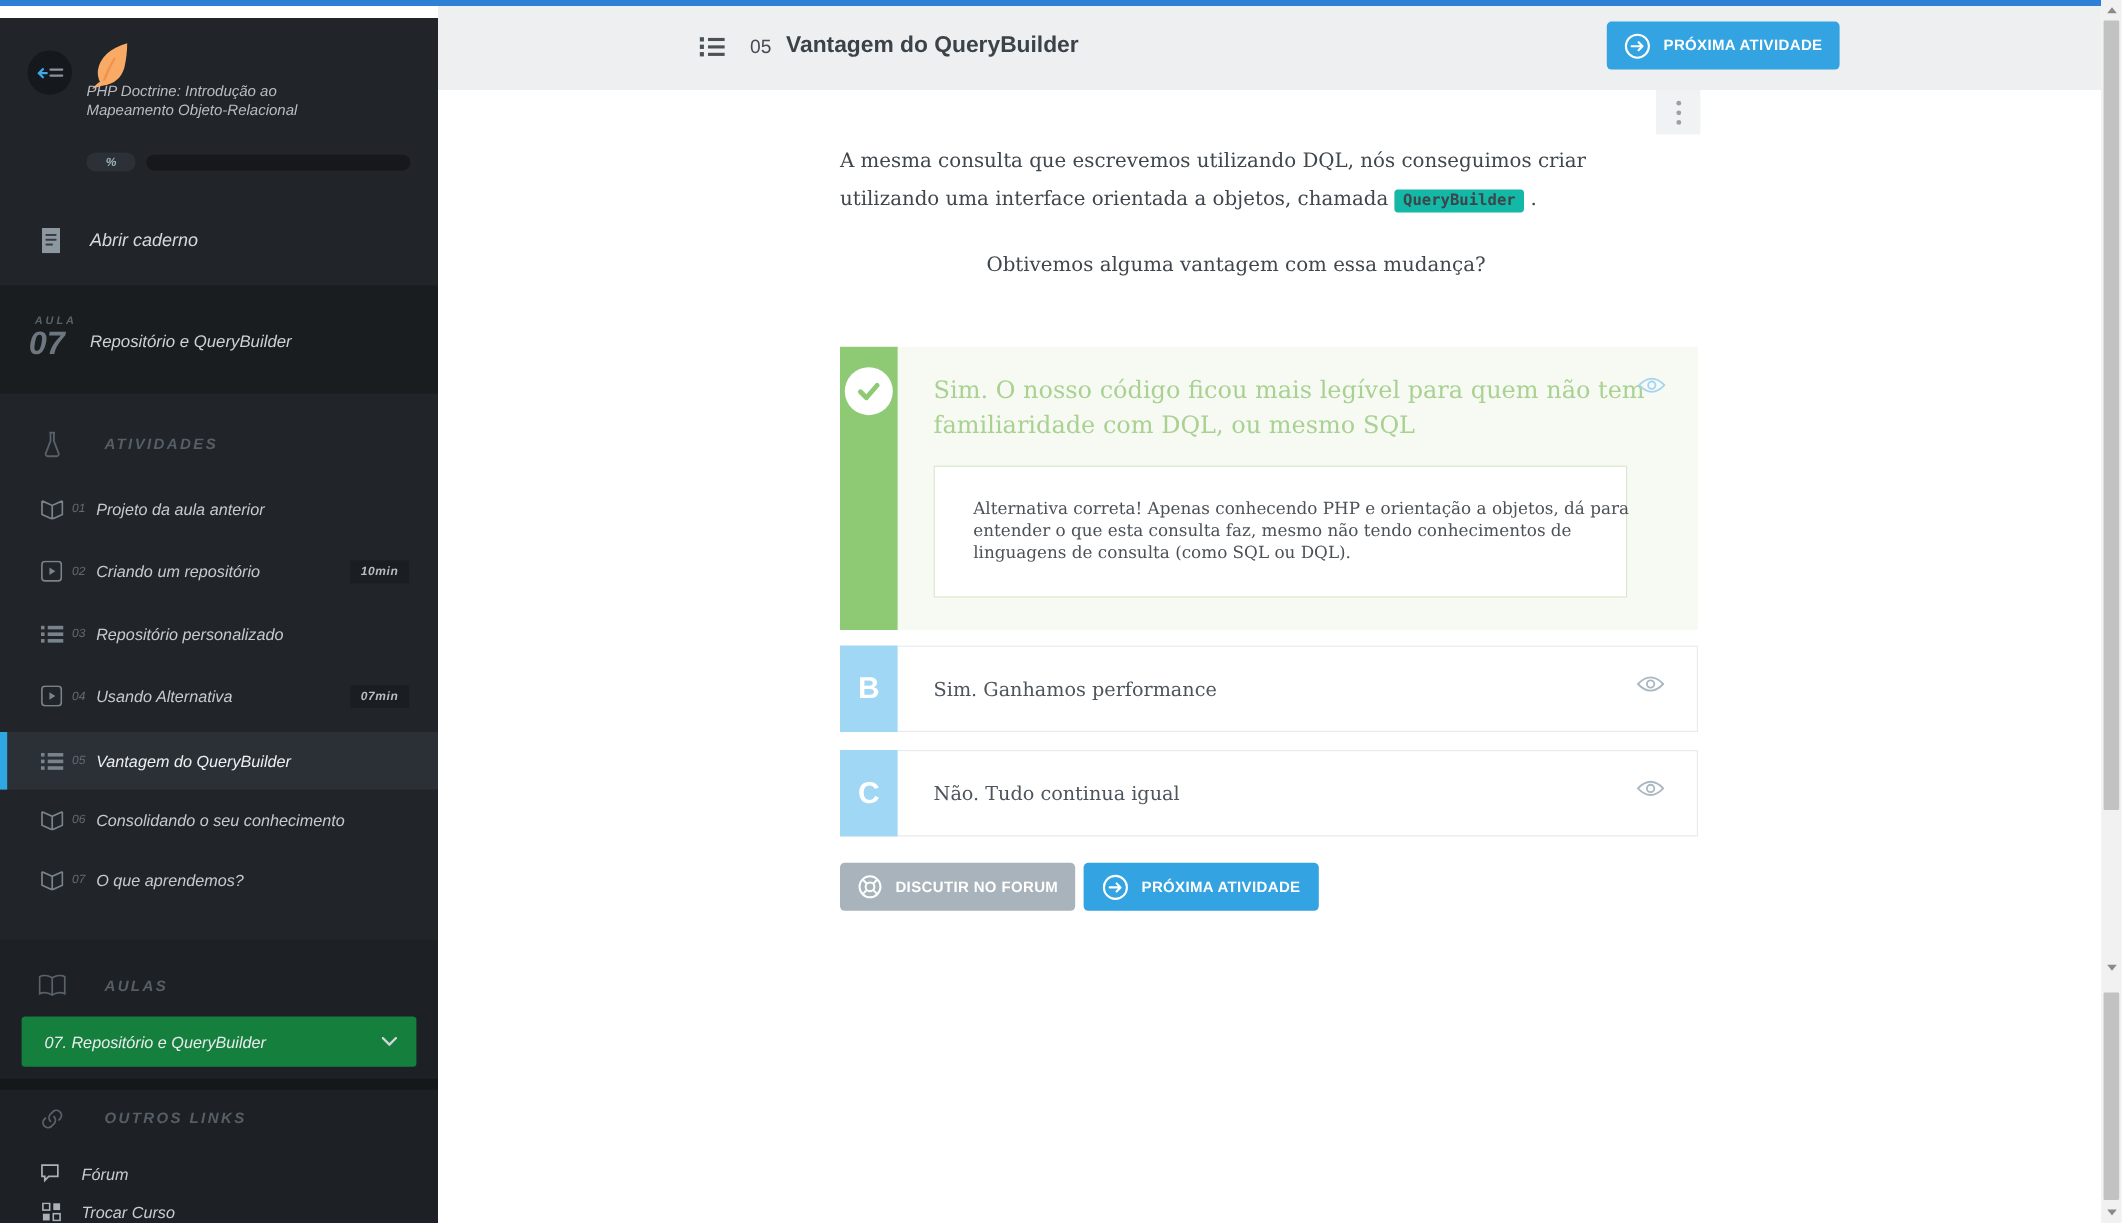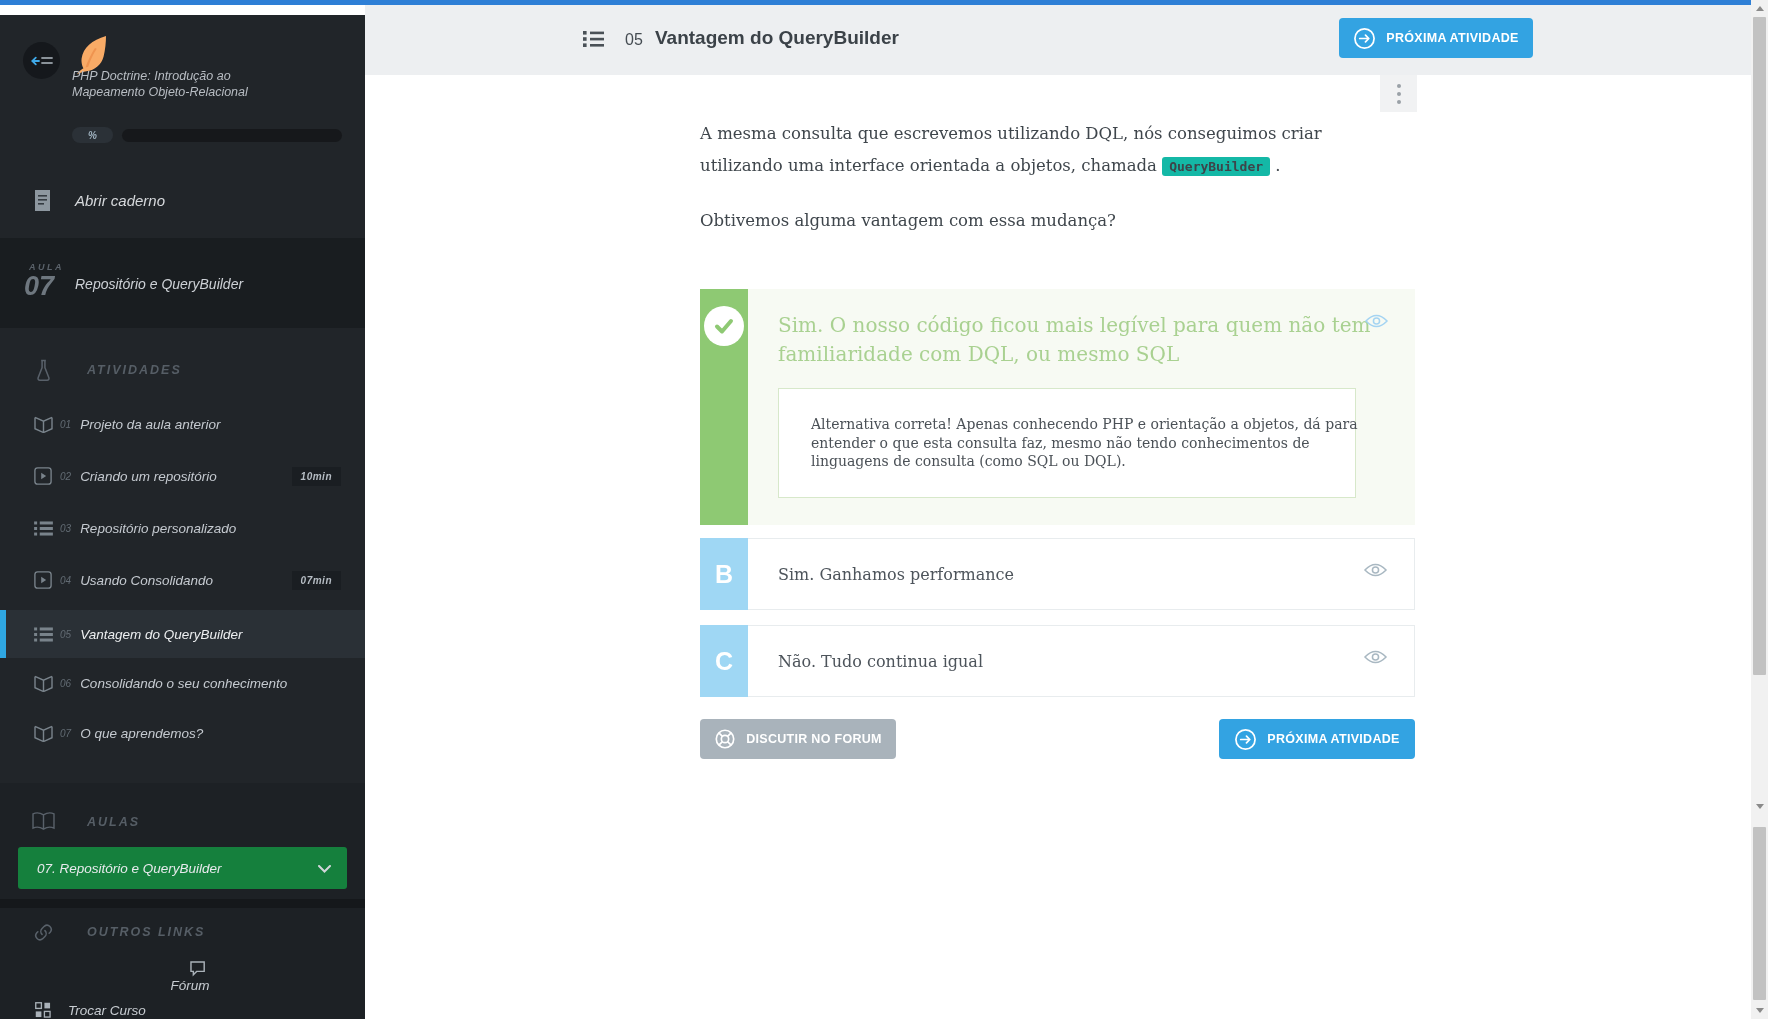--- a/index.html
+++ b/index.html
@@ -67,21 +67,21 @@
   .btn-next-top { position:absolute; left:974px; top:13px; width:194px; height:40px; background:#33a3e2;
                   border:none; border-radius:4px; color:#fff; font-size:12.5px; font-weight:bold;
                   display:flex; align-items:center; justify-content:center; gap:10px; cursor:pointer;
                   font-family:"Liberation Sans",sans-serif; letter-spacing:0.3px; }
   .kebab-box { position:absolute; left:1015px; top:70px; width:37px; height:37px; background:#f1f2f3;
                display:flex; flex-direction:column; align-items:center; justify-content:center; gap:4px; cursor:pointer; }
   .kebab-box i { width:4px; height:4px; border-radius:50%; background:#9aa1a7; }
 
   .serif { font-family:"DejaVu Serif","Liberation Serif",serif; }
   .q-p1 { position:absolute; left:335px; top:113px; width:660px; font-size:16.5px; line-height:32px; color:#3f464c; }
-  .q-p2 { position:absolute; left:335px; top:206px; width:660px; font-size:16.5px; color:#3f464c; }
+  .q-p2 { position:absolute; left:335px; top:206px; width:660px; font-size:16.5px; color:#3f464c;text-align:center; }
   .code-chip { font-family:"DejaVu Sans Mono","Liberation Mono",monospace; font-size:13px; font-weight:bold;
                background:#14b8a6; color:#3d444a; padding:2px 7px; border-radius:3px; }
 
   
   .opt { position:absolute; left:335px; width:715px; }
   .opt-a { top:284px; height:236px; background:#f7faf3; }
   .opt-bar-green { position:absolute; left:0; top:0; width:48px; height:236px; background:#8ec973; }
   .check-circle { position:absolute; left:4px; top:17px; width:40px; height:40px; border-radius:50%;
                   background:#fff; display:flex; align-items:center; justify-content:center; }
   .opt-a-text { position:absolute; left:78px; top:22px; width:630px; font-size:20px; line-height:29px; color:#a9d191; }
@@ -96,21 +96,21 @@
   .opt-b { top:533px; }
   .opt-c { top:620px; }
   .letter-bar { position:absolute; left:-1px; top:-1px; width:48px; height:72px; background:#9fd7f4;
                 display:flex; align-items:center; justify-content:center;
                 color:#fff; font-size:25px; font-weight:bold; }
   .opt-answer { position:absolute; left:77px; top:0; height:70px; display:flex; align-items:center;
                 font-size:16px; color:#4d545b; }
   .opt-card .eye { top:23px; }
 
   
-  .footer-btns { position:absolute; left:335px; top:714px; width:715px; display:flex; justify-content:space-between; gap:7px; }
+  .footer-btns { position:absolute; left:335px; top:714px; width:715px; display:flex; justify-content:flex-start; gap:7px; }
   .btn-discuss { width:196px; height:40px; background:#a9b3bb; border:none; border-radius:4px; color:#fff;
                  font-size:12.5px; font-weight:bold; display:flex; align-items:center; justify-content:center;
                  gap:10px; cursor:pointer; font-family:"Liberation Sans",sans-serif; letter-spacing:0.3px; }
   .btn-next-bottom { width:196px; height:40px; background:#33a3e2; border:none; border-radius:4px; color:#fff;
                  font-size:12.5px; font-weight:bold; display:flex; align-items:center; justify-content:center;
                  gap:10px; cursor:pointer; font-family:"Liberation Sans",sans-serif; letter-spacing:0.3px; }
 
   
   #scrollbar { position:absolute; left:1751px; top:0; width:17px; height:1019px; background:#f1f1f1; z-index:70; }
   .sb-thumb { position:absolute; left:2px; width:13px; background:#c2c2c2; border-radius:1px; }
@@ -207,21 +207,21 @@
   </div>
 
   <div class="act-item" style="top:541px;">
     <span class="it-icon">
       <svg width="18" height="18" viewBox="0 0 20 20">
           <rect x="1" y="1" width="18" height="18" rx="3" fill="none" stroke="currentColor" stroke-width="1.5"></rect>
           <path d="M8 6.5 L13.5 10 L8 13.5 Z" fill="currentColor"></path>
         </svg>
     </span>
     <span class="it-num">04</span>
-    <span class="it-label">Usando Consolidando</span>
+    <span class="it-label">Usando Alternativa</span>
     <span class="it-badge">07min</span>
   </div>
 
   <div class="act-item active" style="top:595px;">
     <span class="it-icon">
       <svg width="19" height="15" viewBox="0 0 20 16" fill="currentColor">
           <rect x="0" y="0.5" width="3.2" height="3.2"></rect>
           <rect x="6" y="0.5" width="14" height="3.2"></rect>
           <rect x="0" y="6.4" width="3.2" height="3.2"></rect>
           <rect x="6" y="6.4" width="14" height="3.2"></rect>
@@ -278,21 +278,21 @@
   <div class="section-head" style="top:902px;align-items:center;">
     <span class="sh-icon">
       <svg width="21" height="21" viewBox="0 0 22 22">
           <path d="M9.5 13 A4.4 4.4 0 0 1 9.5 6.8 L11.8 4.5 A4.4 4.4 0 0 1 18 10.7 L16.9 11.8" fill="none" stroke="#59616a" stroke-width="1.6" stroke-linecap="round"></path>
           <path d="M12.5 9 A4.4 4.4 0 0 1 12.5 15.2 L10.2 17.5 A4.4 4.4 0 0 1 4 11.3 L5.1 10.2" fill="none" stroke="#59616a" stroke-width="1.6" stroke-linecap="round"></path>
         </svg>
     </span>
     <span class="sh-label">OUTROS LINKS</span>
   </div>
 
-  <div class="link-row" style="top:946px;flex-direction:column;">
+  <div class="link-row" style="top:946px;">
     <span class="lk-icon">
       <svg width="18" height="17" viewBox="0 0 19 18">
           <path d="M1 1 H15 V11 H7 L3.5 14.5 V11 H1 Z" fill="none" stroke="#aab2b9" stroke-width="1.5"></path>
           <path d="M17.5 5 V14 H14 L12 16" fill="none" stroke="#6e7press78" stroke-width="1.3" opacity="0.45" stroke-linecap="round"></path>
         </svg>
     </span>
     <span class="lk-label">Fórum</span>
   </div>
 
   <div class="link-row" style="top:978px;">

